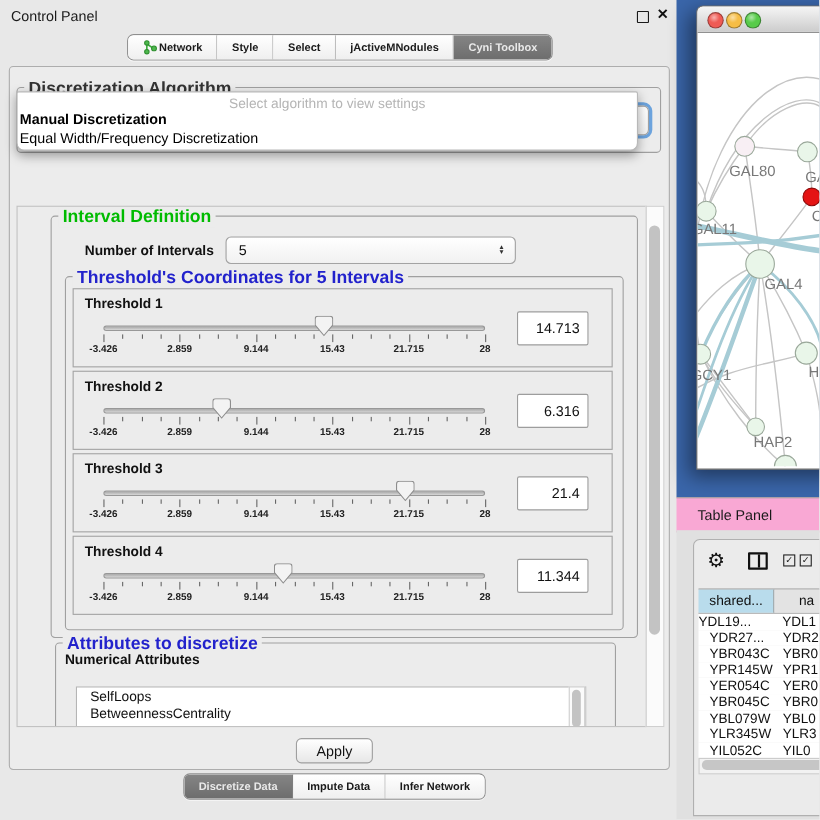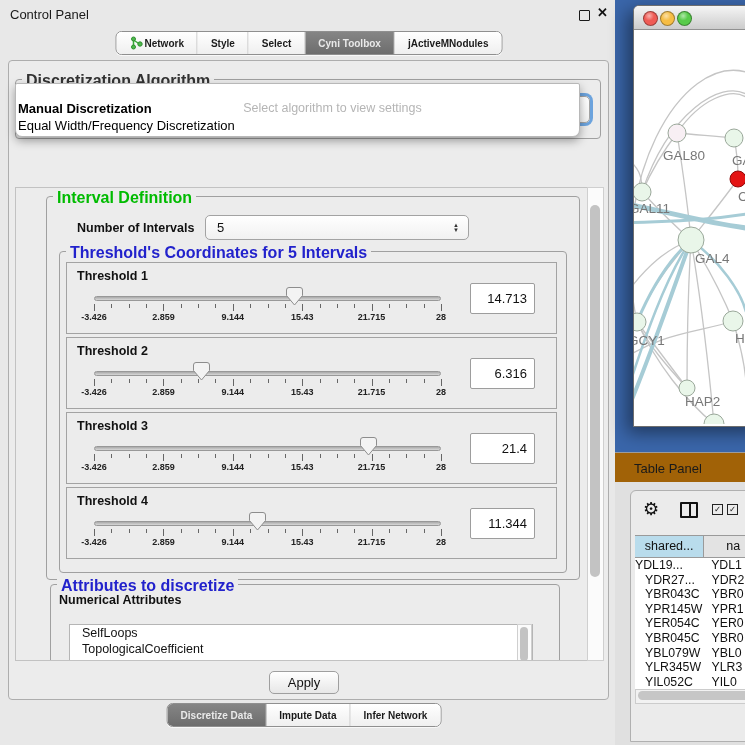--- a/index.html
+++ b/index.html
@@ -19,21 +19,21 @@
   #content{position:absolute;left:8px;top:60px;width:599px;height:638px;background:#ececec;border:1px solid #adadad;border-radius:4px;}
   .group{position:absolute;border:1px solid #a0a0a0;border-radius:4px;}
   .gtitle{position:absolute;top:-8px;left:6px;background:#ececec;padding:0 4px;font-weight:bold;font-size:16px;color:#333;white-space:nowrap;}
   .gtitle.green{color:#00bb00;}
   .gtitle.blue{color:#2222cc;}
   .combo{position:absolute;background:linear-gradient(#ffffff,#f1f1f1);border:1px solid #a3a3a3;border-radius:5px;font-size:13px;color:#111;display:flex;align-items:center;padding-left:11px;box-sizing:border-box;}
   .combo .arrows{position:absolute;right:9px;top:50%;transform:translateY(-50%);display:flex;flex-direction:column;line-height:5px;font-size:6px;color:#333;}
   .combo.focused{box-shadow:0 0 0 3px rgba(86,151,218,.85);}
   
   #algo-popup{position:absolute;left:6px;top:22px;width:563px;height:52px;background:#fff;border:1px solid #b8b8b8;border-radius:2px 2px 7px 7px;box-shadow:0 4px 10px rgba(0,0,0,.35);z-index:20;}
-  #algo-popup .ph{position:absolute;top:17px;left:0;width:100%;text-align:center;font-size:12.5px;color:#b5b5b5;padding-left:35px;}
+  #algo-popup .ph{position:absolute;top:3px;left:0;width:100%;text-align:center;font-size:12.5px;color:#b5b5b5;}
   #algo-popup .item{position:absolute;left:2px;font-size:13px;color:#000;white-space:nowrap;}
   
   #viewport{position:absolute;left:6px;top:126px;width:571px;height:472px;border:1px solid #c2c2c2;background:#ececec;overflow:hidden;}
   .vscroll{position:absolute;background:#fbfbfb;border:1px solid #cfcfcf;}
   .vthumb{position:absolute;background:#c3c3c3;border-radius:5px;}
   
   .tbox{position:absolute;left:6px;width:491px;height:72px;border:1px solid #a3a3a3;background:#ececec;box-sizing:border-box;}
   .tbox .tlabel{position:absolute;left:10px;top:6px;font-size:12.5px;font-weight:bold;color:#111;}
   .slider{position:absolute;left:0;top:24px;right:0;height:46px;}
   .track{position:absolute;left:27px;top:9px;width:347px;height:5px;border-radius:3px;background:linear-gradient(#a9a9a9,#d8d8d8);border:1px solid #989898;box-sizing:border-box;}
@@ -45,21 +45,21 @@
   #attr-list{position:absolute;left:18px;top:39px;width:462px;height:41px;background:#fff;border:1px solid #b5b5b5;overflow:hidden;}
   #attr-list .li{font-size:12.5px;color:#111;padding:1px 0 1px 12px;white-space:nowrap;}
   
   .button{position:absolute;background:linear-gradient(#ffffff,#e7e7e7);border:1px solid #9f9f9f;border-radius:5px;font-size:13px;color:#111;text-align:center;}
   
   #desktop{position:absolute;left:615px;top:0;width:130px;height:452px;background:#3a66aa;}
   #netwindow{position:absolute;left:633px;top:5px;width:130px;height:420px;background:#fff;border:1px solid #6e6e6e;border-radius:6px 6px 0 0;box-shadow:-6px 6px 18px rgba(0,0,0,.45);}
   #nettitle{position:absolute;left:0;top:0;width:100%;height:23px;background:linear-gradient(#f5f5f5,#cccccc);border-bottom:1px solid #919191;border-radius:5px 5px 0 0;}
   .tl{position:absolute;top:5px;width:13px;height:13px;border-radius:50%;}
   #netcanvas{position:absolute;left:0;top:24px;width:128px;height:394px;overflow:hidden;}
-  #tablepanel-strip{position:absolute;left:615px;top:452px;width:130px;height:30px;background:#a16207;border-top:1px solid #9c9c9c;border-bottom:1px solid #c6c6c6;}
+  #tablepanel-strip{position:absolute;left:615px;top:452px;width:130px;height:30px;background:#f9a8d4;border-top:1px solid #9c9c9c;border-bottom:1px solid #c6c6c6;}
   #tablepanel-title{position:absolute;left:19px;top:8px;font-size:13px;color:#1a1a1a;}
   #tablepanel-bg{position:absolute;left:615px;top:482px;width:130px;height:263px;background:#e0e0e0;}
   #tablecard{position:absolute;left:15px;top:8px;width:130px;height:250px;background:#ebebeb;border:1px solid #b0b0b0;border-radius:6px 0 0 0;}
   #gear-icon{position:absolute;left:12px;top:7px;font-size:18px;color:#111;}
   #cols-icon{position:absolute;left:49px;top:11px;width:14px;height:12px;border:2px solid #111;border-radius:1px;}
   #cols-icon::after{content:"";position:absolute;left:50%;top:0;width:2px;height:100%;background:#111;}
   .cb-icon{position:absolute;top:13px;width:9px;height:9px;border:1.5px solid #222;font-size:8.5px;line-height:9px;color:#222;text-align:center;}
   #dtable{position:absolute;left:4px;top:44px;width:126px;height:152px;font-size:12.3px;color:#111;}
   #dtable .hdr{display:flex;height:21px;border-top:1px solid #9a9a9a;border-bottom:1px solid #9a9a9a;}
   #dtable .hcell{box-sizing:border-box;border-right:1px solid #9a9a9a;background:#e3e3e3;font-size:12.5px;line-height:20px;overflow:hidden;white-space:nowrap;}
@@ -91,25 +91,25 @@
           <circle cx="10.5" cy="8" r="2.2" fill="#4db84d" stroke="#2f8f2f"></circle>
         </svg>
         <span>Network</span>
       </div>
       <div class="seg">
         <span>Style</span>
       </div>
       <div class="seg">
         <span>Select</span>
       </div>
+      <div class="seg">
+        <span>jActiveMNodules</span>
+      </div>
       <div class="seg sel">
         <span>Cyni Toolbox</span>
-      </div>
-      <div class="seg">
-        <span>jActiveMNodules</span>
       </div>
     </div>
 
   <div id="content">
 
     <div class="group" id="algo-group" style="left:6px;top:18px;width:584px;height:58px;">
       <div class="gtitle">Discretization Algorithm</div>
       <div class="combo focused" style="left:8px;top:16px;width:566px;height:27px;">
         <span class="arrows">▲<br>▼</span>
       </div>
@@ -287,21 +287,20 @@
               </div>
             </div>
         </div>
       </div>
 
       <div class="group" style="left:34px;top:396px;width:508px;height:84px;">
         <div class="gtitle blue">Attributes to discretize</div>
         <div style="position:absolute;left:8px;top:8px;font-size:12.5px;font-weight:bold;color:#111;">Numerical Attributes</div>
         <div id="attr-list">
             <div class="li">SelfLoops</div>
-            <div class="li">TopologicalCoefficient</div>
             <div class="li">BetweennessCentrality</div>
           </div>
         <div class="vscroll" style="left:466px;top:39px;width:13px;height:41px;">
           <div class="vthumb" style="left:2px;top:2px;width:8px;height:34px;"></div>
         </div>
       </div>
     </div>
 
     <div class="vscroll" style="left:578px;top:126px;width:15px;height:472px;">
       <div class="vthumb" style="left:2px;top:17px;width:10px;height:372px;"></div>

